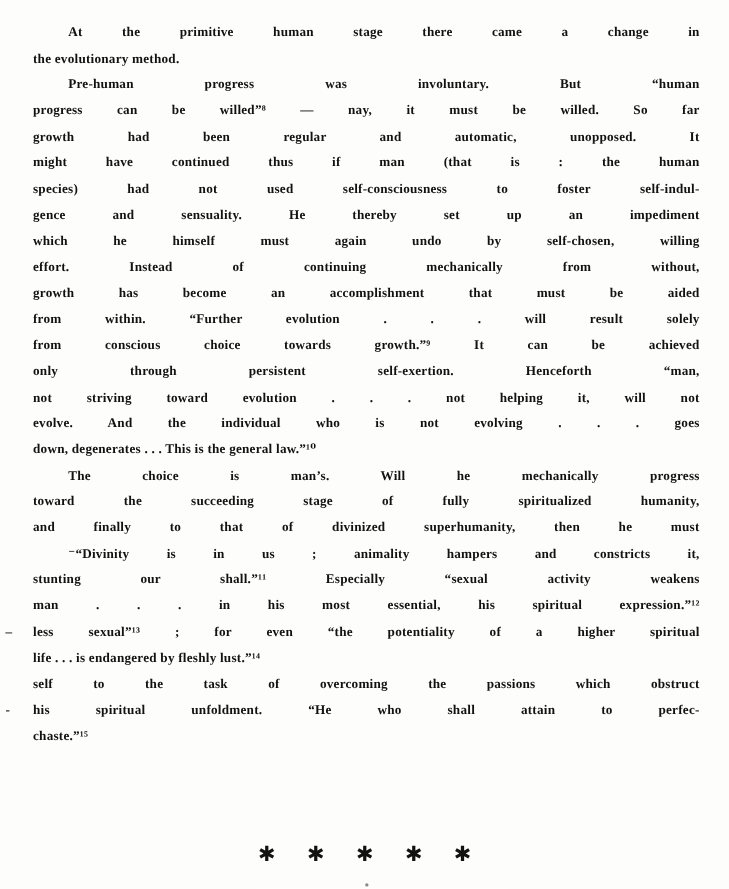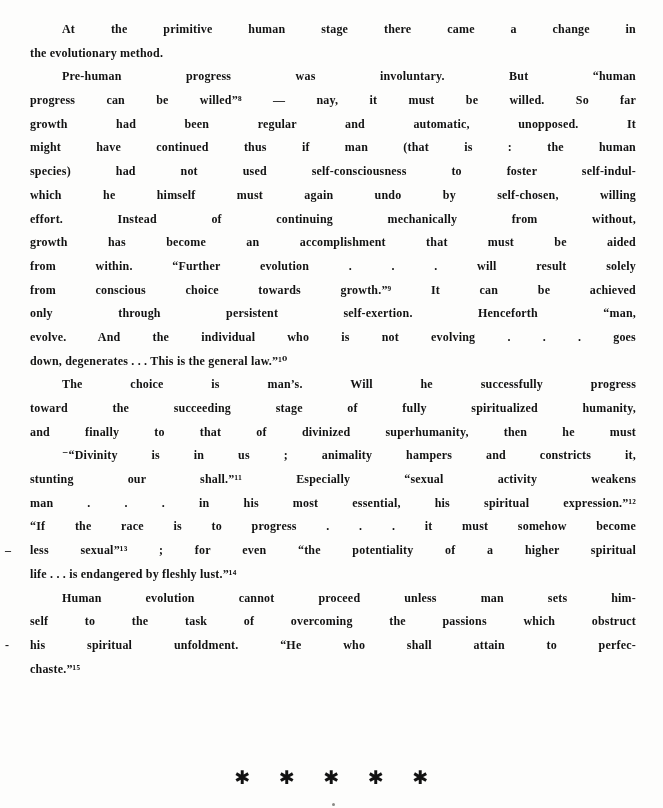--- a/index.html
+++ b/index.html
@@ -75,37 +75,37 @@
 <div class="page" style="background: rgb(253, 253, 252);">
   <div class="text-column" style="color: rgb(18, 18, 18);">
 
   <div class="line indent">At the primitive human stage there came a change in</div>
       <div class="line last">the evolutionary method.</div>
       <div class="line indent">Pre-human progress was involuntary. But “human</div>
       <div class="line">progress can be willed”⁸ — nay, it must be willed. So far</div>
       <div class="line">growth had been regular and automatic, unopposed. It</div>
       <div class="line">might have continued thus if man (that is : the human</div>
       <div class="line">species) had not used self-consciousness to foster self-indul-</div>
+      <div class="line">gence and sensuality. He thereby set up an impediment</div>
       <div class="line">which he himself must again undo by self-chosen, willing</div>
       <div class="line">effort. Instead of continuing mechanically from without,</div>
       <div class="line">growth has become an accomplishment that must be aided</div>
       <div class="line">from within. “Further evolution . . . will result solely</div>
       <div class="line">from conscious choice towards growth.”⁹ It can be achieved</div>
       <div class="line">only through persistent self-exertion. Henceforth “man,</div>
+      <div class="line">not striving toward evolution . . . not helping it, will not</div>
       <div class="line">evolve. And the individual who is not evolving . . . goes</div>
       <div class="line last">down, degenerates . . . This is the general law.”¹⁰</div>
-      <div class="line indent">The choice is man’s. Will he successfully progress</div>
+      <div class="line indent">The choice is man’s. Will he mechanically progress</div>
       <div class="line">toward the succeeding stage of fully spiritualized humanity,</div>
       <div class="line">and finally to that of divinized superhumanity, then he must</div>
       <div class="line indent">⁻“Divinity is in us ; animality hampers and constricts it,</div>
       <div class="line">stunting our shall.”¹¹ Especially “sexual activity weakens</div>
       <div class="line">man . . . in his most essential, his spiritual expression.”¹²</div>
-      <div class="line">“If the race is to progress . . . it must somehow become</div>
       <div class="line"><span class="margin-mark">–</span>less sexual”¹³ ; for even “the potentiality of a higher spiritual</div>
       <div class="line last">life . . . is endangered by fleshly lust.”¹⁴</div>
-      <div class="line indent">Human evolution cannot proceed unless man sets him-</div>
       <div class="line">self to the task of overcoming the passions which obstruct</div>
       <div class="line"><span class="margin-mark">-</span>his spiritual unfoldment. “He who shall attain to perfec-</div>
       <div class="line last">chaste.”¹⁵</div>
     </div>
   <div class="separator">✱ ✱ ✱ ✱ ✱</div>
   <div class="speck"></div>
 </div>
 
 </body></html>

